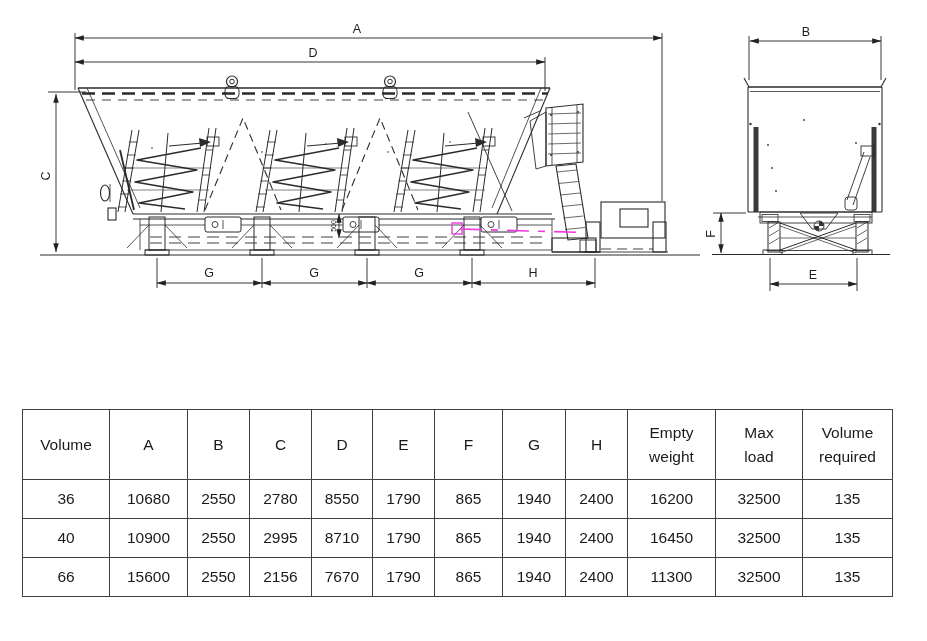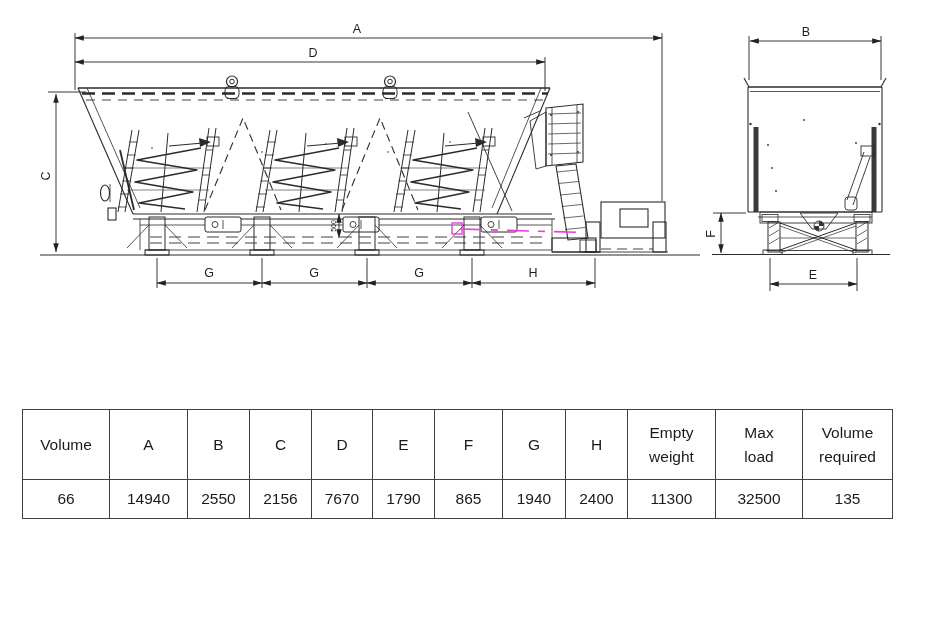--- a/index.html
+++ b/index.html
@@ -334,22 +334,50 @@
         <th>F</th>
         <th>G</th>
         <th>H</th>
         <th>Empty weight</th>
         <th>Max load</th>
         <th>Volume required</th>
       </tr>
     </thead>
     <tbody>
       <tr>
+        <td>36</td>
+        <td>10680</td>
+        <td>2550</td>
+        <td>2780</td>
+        <td>8550</td>
+        <td>1790</td>
+        <td>865</td>
+        <td>1940</td>
+        <td>2400</td>
+        <td>16200</td>
+        <td>32500</td>
+        <td>135</td>
+      </tr>
+      <tr>
+        <td>40</td>
+        <td>10900</td>
+        <td>2550</td>
+        <td>2995</td>
+        <td>8710</td>
+        <td>1790</td>
+        <td>865</td>
+        <td>1940</td>
+        <td>2400</td>
+        <td>16450</td>
+        <td>32500</td>
+        <td>135</td>
+      </tr>
+      <tr>
         <td>66</td>
-        <td>14940</td>
+        <td>15600</td>
         <td>2550</td>
         <td>2156</td>
         <td>7670</td>
         <td>1790</td>
         <td>865</td>
         <td>1940</td>
         <td>2400</td>
         <td>11300</td>
         <td>32500</td>
         <td>135</td>

